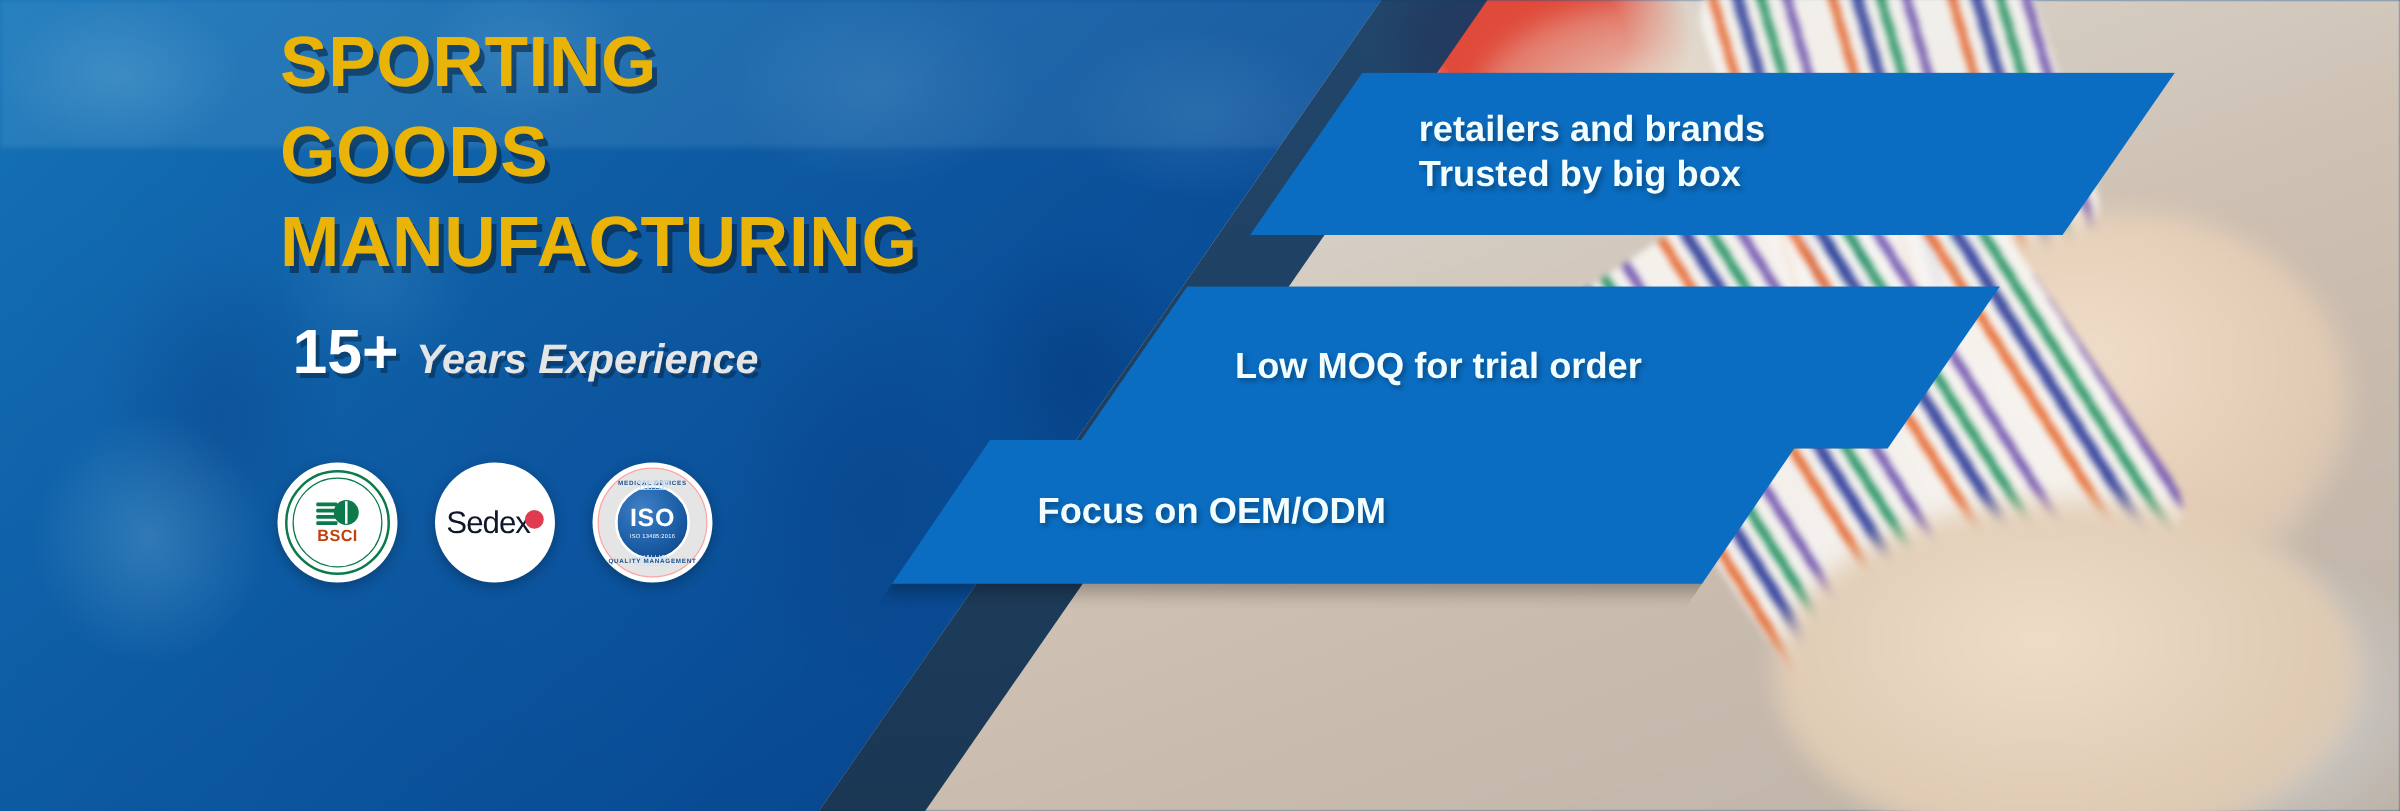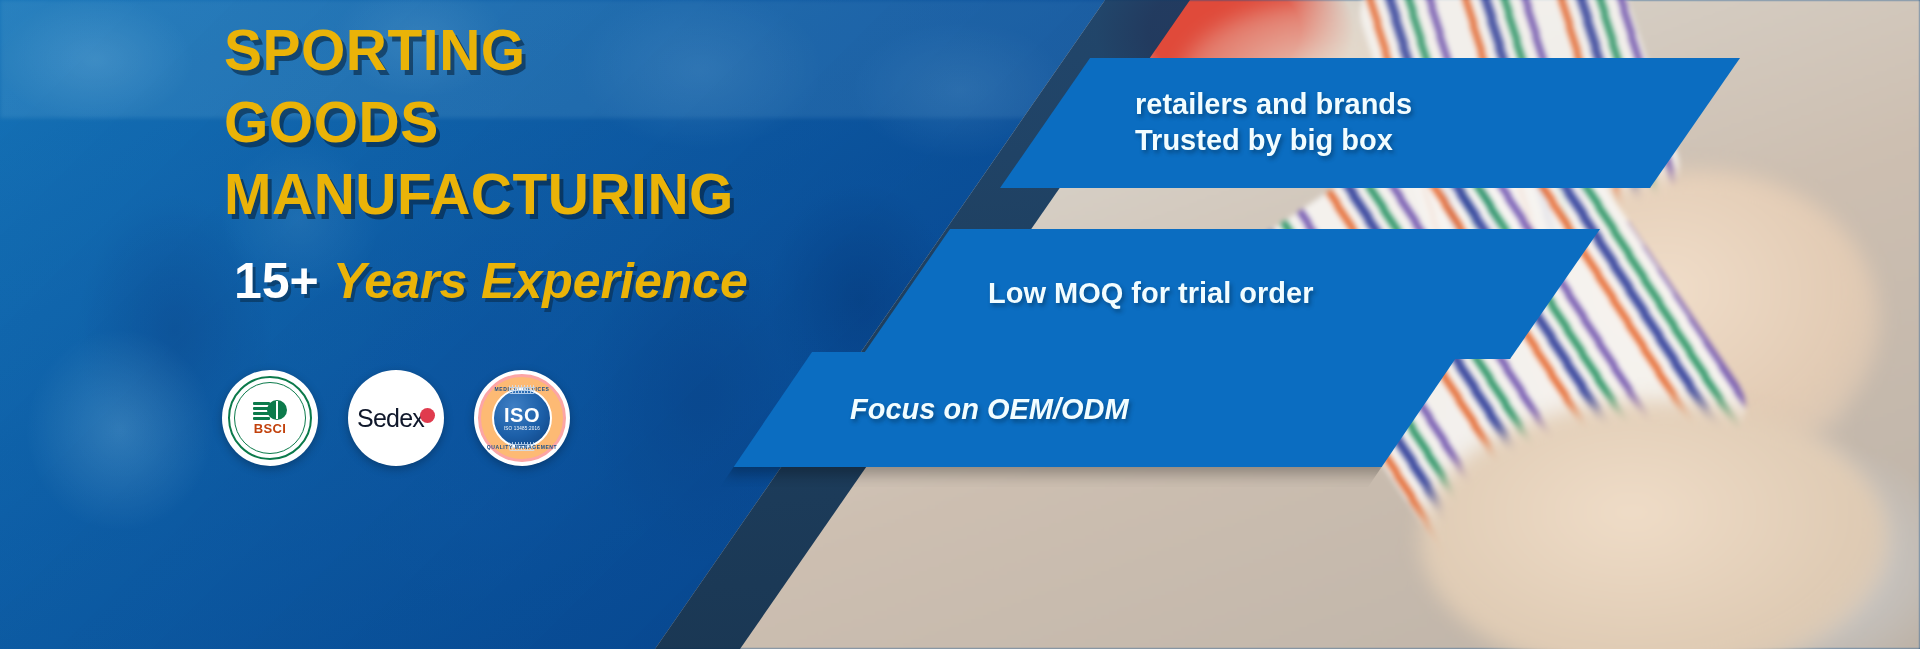--- a/index.html
+++ b/index.html
@@ -101,21 +101,21 @@
     color:#eab308; font-weight:bold; letter-spacing:.5px;
     font-size:57px; line-height:72px; white-space:nowrap;
     text-shadow:4px 5px 0 rgba(6,30,52,.55);
   }
   .sub {
     position:absolute; left:234px; top:252px; z-index:6;
     display:flex; align-items:baseline; gap:14px; white-space:nowrap;
     text-shadow:3px 4px 0 rgba(6,30,52,.45);
   }
   .sub .num { color:#ffffff; font-weight:bold; font-size:50px; letter-spacing:0px;}
-  .sub .txt { color:#eab308; font-weight:bold; font-style:italic; font-size:50px; }
+  .sub .txt { color:#e5e5e5; font-weight:bold; font-style:italic; font-size:33px; }
 
   
   .badges { position:absolute; left:222px; top:370px; z-index:7; display:flex; gap:30px; }
   .badge {
     width:96px; height:96px; border-radius:50%; background:#ffffff;
     display:flex; align-items:center; justify-content:center;
     box-shadow:0 3px 10px rgba(0,0,0,.28); position:relative; overflow:hidden;
   }
 
   
@@ -133,22 +133,22 @@
 
   
   .sedex-wrap { display:flex; align-items:center; }
   .sedex-word { font-size:25px; font-weight:normal; color:#0f172a; letter-spacing:-.8px; }
   .sedex-dot { width:15px; height:15px; border-radius:50%; background:#e03b4e; margin-left:-4px;
                margin-bottom:6px; position:relative; }
   .sedex-dot:after{content:""; position:absolute; left:3px; top:3px; width:7px; height:7px;
                    border-radius:50%; background:#ffffff; opacity:.0;}
 
   
-  .iso-outer { width:88px; height:88px; border-radius:50%; border:3px solid #fca5a5;
-               display:flex; align-items:center; justify-content:center; position:relative; background:#fdba74;}
+  .iso-outer { width:88px; height:88px; border-radius:50%; border:1px solid #fca5a5;
+               display:flex; align-items:center; justify-content:center; position:relative; background:#e5e5e5;}
   .iso-disc { width:60px; height:60px; border-radius:50%;
               background:radial-gradient(circle at 35% 30%, #3f7fc4 0%, #1c5fa8 55%, #0d3f7d 100%);
               display:flex; flex-direction:column; align-items:center; justify-content:center;
               border:2px solid #ffffff; }
   .iso-text { font-size:20px; font-weight:bold; color:#ffffff; line-height:19px; letter-spacing:.5px;}
   .iso-std  { font-size:4.6px; color:#ffffff; letter-spacing:.2px; margin-top:1px;}
   .iso-top, .iso-bot { position:absolute; width:100%; text-align:center; font-size:5px;
                        font-weight:bold; color:#1a4f8a; letter-spacing:.6px;}
   .iso-top { top:9px; } .iso-bot { bottom:9px; }
   .iso-grid { position:absolute; top:8px; width:26px; height:9px;
@@ -179,22 +179,22 @@
     color:#f2fdff; font-weight:bold; line-height:1.24;
     text-shadow:2px 3px 4px rgba(3,35,62,.45);
     display:block;
   }
   .p1 { left:1000px; top:58px;  width:740px; height:130px;
         clip-path:polygon(90px 0, 740px 0, 650px 130px, 0 130px); }
   .p1 span { margin-left:135px; font-size:29px; }
   .p2 { left:860px;  top:205px; width:740px; height:130px;
         clip-path:polygon(90px 0, 740px 0, 650px 130px, 0 130px);margin-top:24px; }
   .p2 span { margin-left:128px; font-size:29px; }
-  .p3 { left:720px;  top:352px; width:740px; height:115px;
-        clip-path:polygon(92px 0, 740px 0, 648px 135px, 0 135px);font-style:italic; }
+  .p3 { left:700px;  top:352px; width:740px; height:115px;
+        clip-path:polygon(92px 0, 740px 0, 648px 135px, 0 135px); }
   .p3 span { margin-left:130px; font-size:29px; }
 </style>
 </head>
 <body>
 
 <div class="banner">
 
   <div class="photo-right">
     <div class="hand h3"></div>
     <div class="stripes s2"></div>

